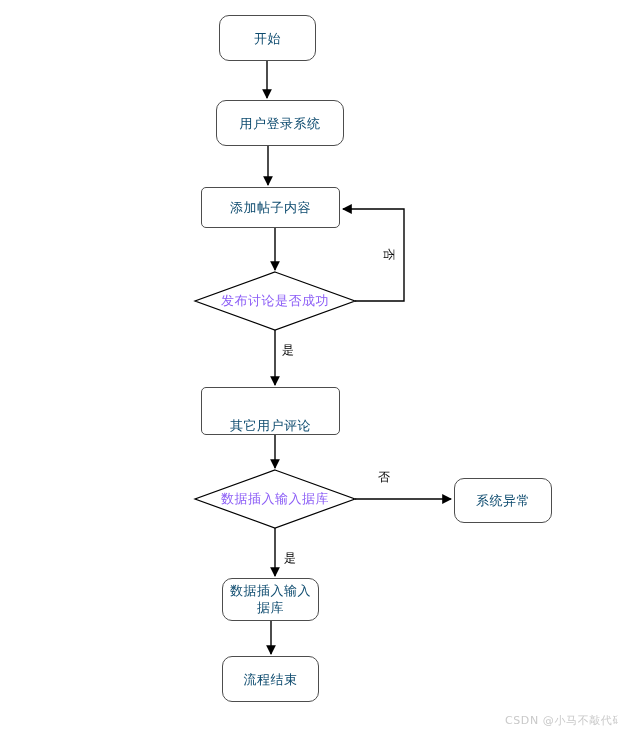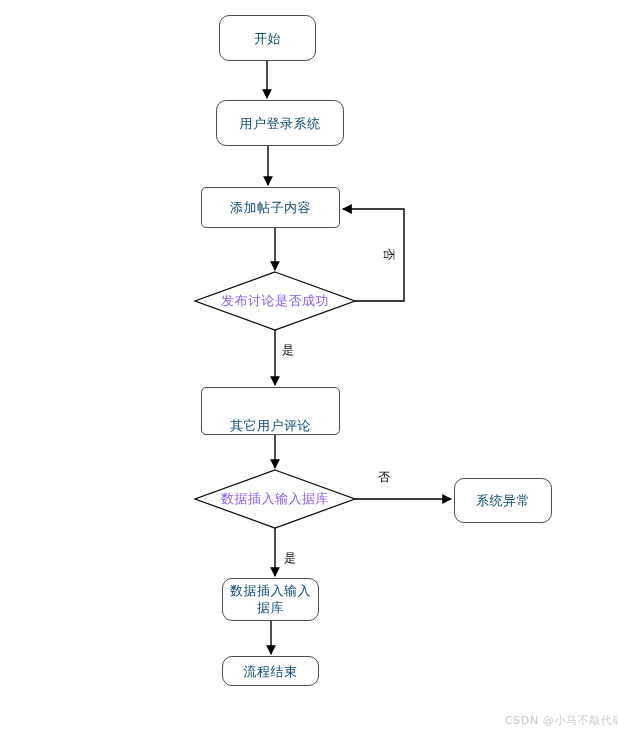--- a/index.html
+++ b/index.html
@@ -148,21 +148,21 @@
   </div>
 
   <div class="node rounded" style="left:454px; top:478px; width:98px; height:45px;">
     <span>系统异常</span>
   </div>
 
   <div class="node rounded" style="left:222px; top:578px; width:97px; height:43px; padding:0 4px;font-family:Liberation Mono, monospace;">
     <span>数据插入输入据库</span>
   </div>
 
-  <div class="node rounded" style="left:222px; top:656px; width:97px; height:30px;justify-content:center;">
+  <div class="node rounded" style="left:222px; top:656px; width:97px; height:46px;justify-content:center;">
     <span>流程结束</span>
   </div>
 
   <div class="edge-label vertical" style="left:382px; top:246px;">否</div>
 
   <div class="edge-label" style="left:282px; top:342px;">是</div>
 
   <div class="edge-label" style="left:378px; top:469px;">否</div>
 
   <div class="edge-label" style="left:284px; top:550px;">是</div>

